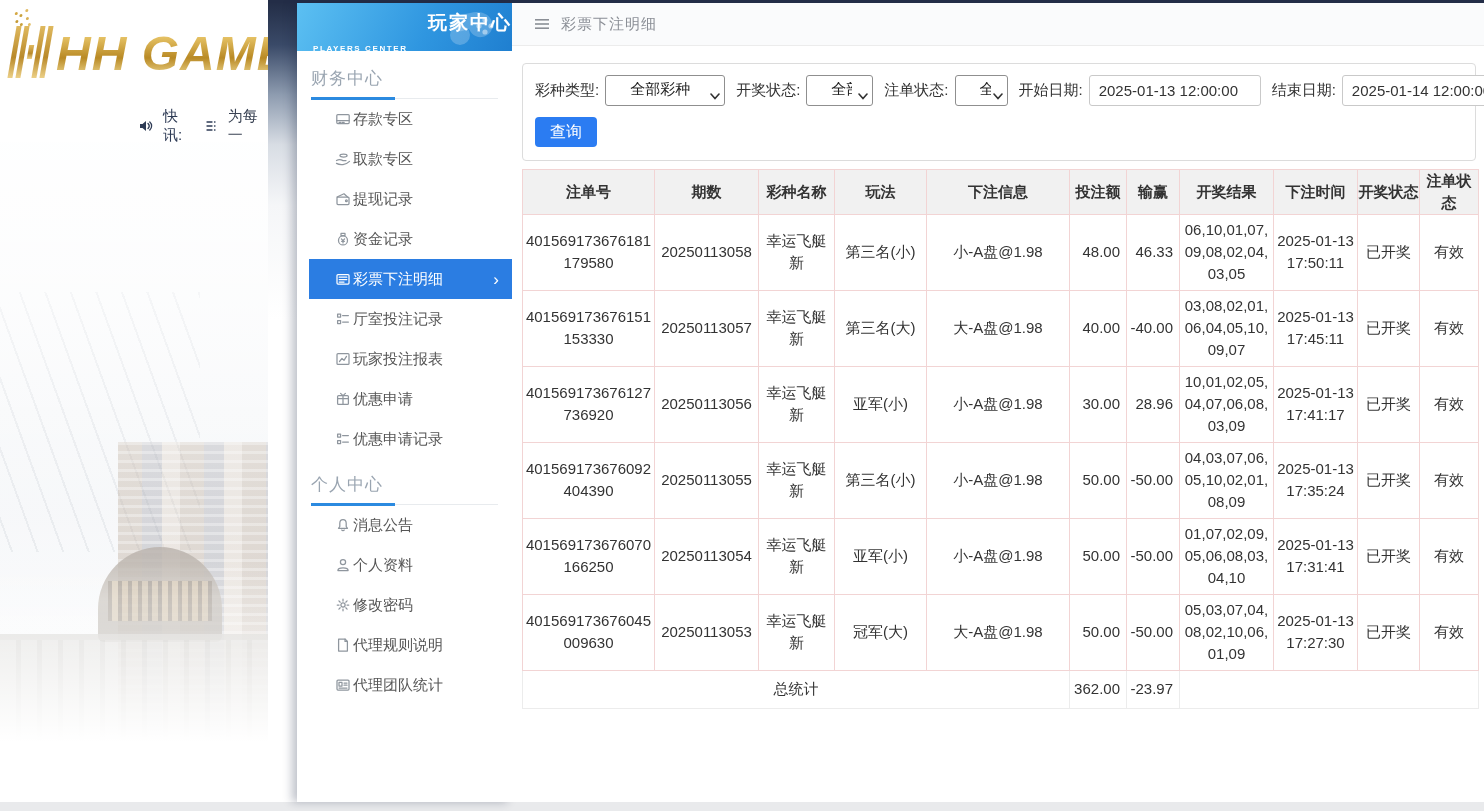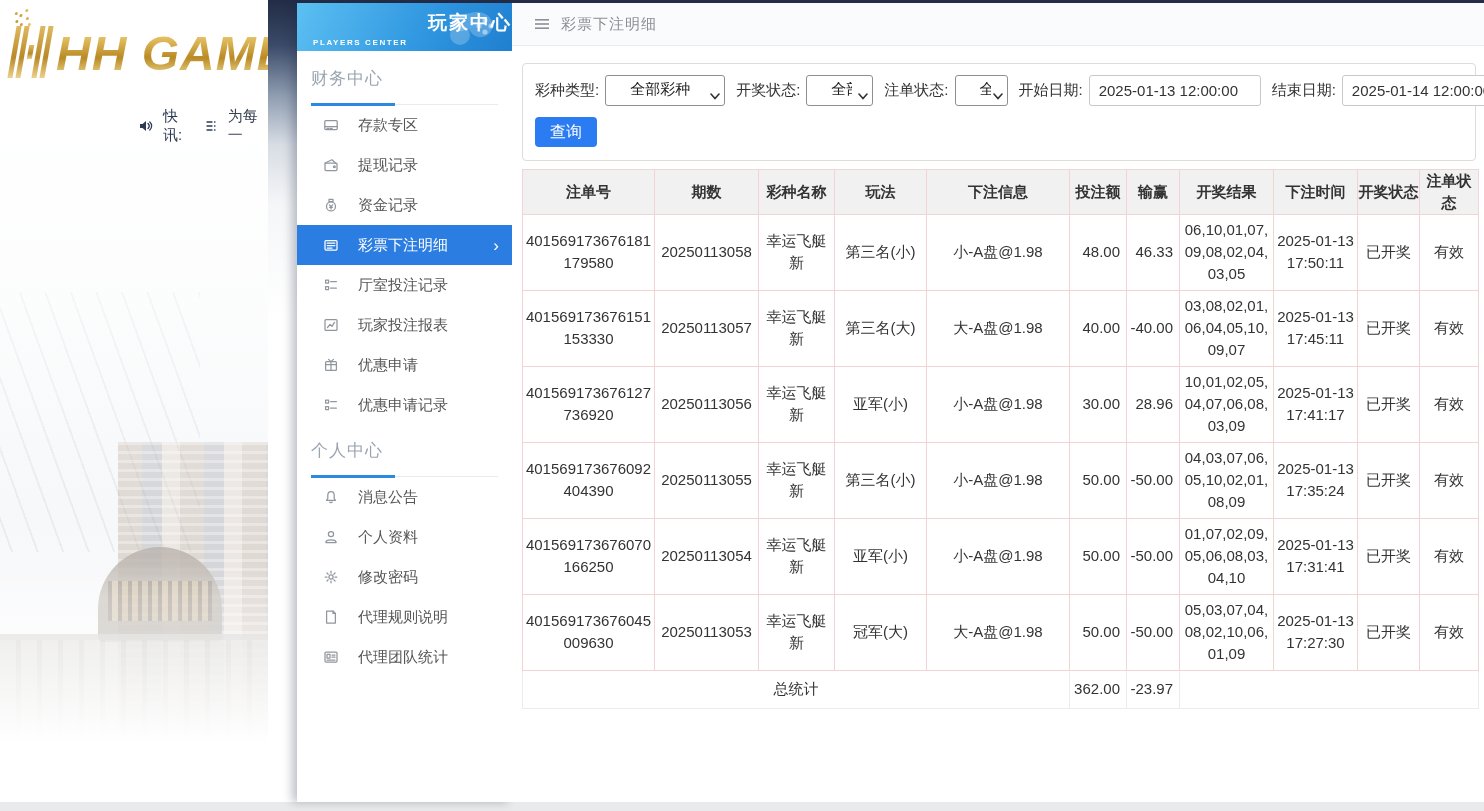--- a/index.html
+++ b/index.html
@@ -52,28 +52,28 @@
   .edge-strip{position:absolute;left:268px;top:0;width:29px;height:802px;
     background:linear-gradient(180deg,#222c45 0,#3a4a68 45px,#8e9cb0 95px,#d8dde4 145px,#f5f6f8 205px,#ffffff 320px);}
   .top-dark-line{position:absolute;left:268px;top:0;width:1216px;height:3px;background:#232d47;}
   
   .sidebar{position:absolute;left:297px;top:3px;width:215px;height:799px;background:#fff;
     box-shadow:-5px 0 9px rgba(25,35,65,.28);}
   .sb-header{height:48px;box-sizing:border-box;position:relative;overflow:hidden;color:#fff;
     padding:7px 0 0 16px;
     background:linear-gradient(115deg,#5cc0f2 0%,#2f96e0 60%,#1f7fd0 100%);}
   .sb-title{font-size:19px;letter-spacing:2px;font-weight:bold;text-align:right;}
-  .sb-sub{font-size:8px;letter-spacing:1.6px;margin-top:2px;font-weight:bold;}
+  .sb-sub{font-size:8px;letter-spacing:1.6px;margin-top:8px;font-weight:bold;}
   .gamepad{position:absolute;right:4px;top:2px;}
   .sb-menu{padding-top:2px;}
-  .sb-section{margin:14px 14px 0;padding-bottom:14px;border-bottom:1px solid #e8ebee;position:relative;}
+  .sb-section{margin:14px 14px 0;padding-bottom:8px;border-bottom:1px solid #e8ebee;position:relative;}
   .sb-section-text{font-size:17px;color:#9aa5b1;letter-spacing:1px;}
   .sb-section::after{content:'';position:absolute;left:0;bottom:-2px;width:84px;height:3px;background:#2b8ae0;}
-  .sb-item{height:40px;display:flex;align-items:center;gap:19px;padding-left:26px;
-    color:#555;font-size:15px;cursor:pointer;position:relative;}
+  .sb-item{height:40px;display:flex;align-items:center;gap:2px;padding-left:26px;
+    color:#555;font-size:15px;cursor:pointer;position:relative;margin-left:12px;}
   .sb-item .icon{color:#8f969e;display:inline-flex;}
   .sb-item.active{background:#2b7de2;color:#fff;}
   .sb-item.active .icon{color:#fff;}
   .chev{position:absolute;right:13px;font-size:17px;line-height:1;color:#fff;}
   .sb-menu > .sb-item:first-of-type{margin-top:6px;}
   .icon svg{width:16px;height:16px;display:block;}
   
   .content{position:absolute;left:512px;top:3px;width:972px;height:799px;background:#fff;overflow:hidden;}
   .content-header{height:42px;background:#fafbfc;border-bottom:1px solid #ececec;
     display:flex;align-items:center;gap:11px;padding-left:22px;}
@@ -179,20 +179,29 @@
       <div class="sb-item">
         <span class="icon">
           <svg viewBox="0 0 16 16" fill="none" stroke="currentColor" stroke-width="1.25" stroke-linecap="round" stroke-linejoin="round">
             <rect x="1.8" y="3.5" width="12.4" height="9" rx="1"></rect>
             <line x1="1.8" y1="9.6" x2="14.2" y2="9.6"></line>
             <line x1="4" y1="11.3" x2="6" y2="11.3"></line>
             <line x1="7.2" y1="11.3" x2="9.2" y2="11.3"></line>
           </svg>
         </span>
         <span class="sb-item-label">存款专区</span>
+      </div>
+      <div class="sb-item">
+        <span class="icon">
+          <svg viewBox="0 0 16 16" fill="none" stroke="currentColor" stroke-width="1.25" stroke-linecap="round" stroke-linejoin="round">
+            <ellipse cx="8.5" cy="4.6" rx="3.6" ry="1.5"></ellipse>
+            <path d="M1.5 9.5 C4 8.2 6 8.6 8 9.6 L11 9.6 M1.5 12.4 C5 14.5 11 14 14.5 10.4"></path>
+          </svg>
+        </span>
+        <span class="sb-item-label">取款专区</span>
       </div>
       <div class="sb-item">
         <span class="icon">
           <svg viewBox="0 0 16 16" fill="none" stroke="currentColor" stroke-width="1.25" stroke-linecap="round" stroke-linejoin="round">
             <path d="M2 6 L9 2.8 L12.5 6"></path>
             <rect x="2" y="6" width="12" height="7.5" rx="1"></rect>
             <circle cx="11.4" cy="9.8" r="0.9"></circle>
           </svg>
         </span>
         <span class="sb-item-label">提现记录</span>

